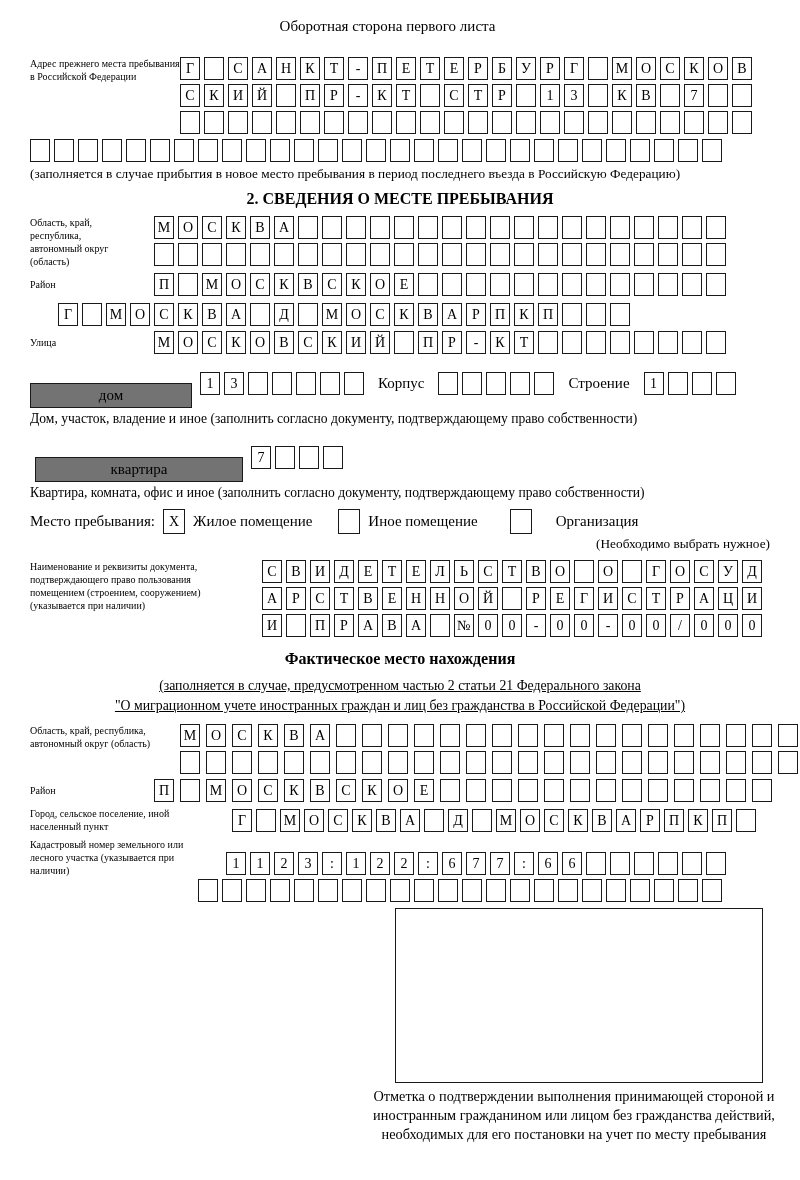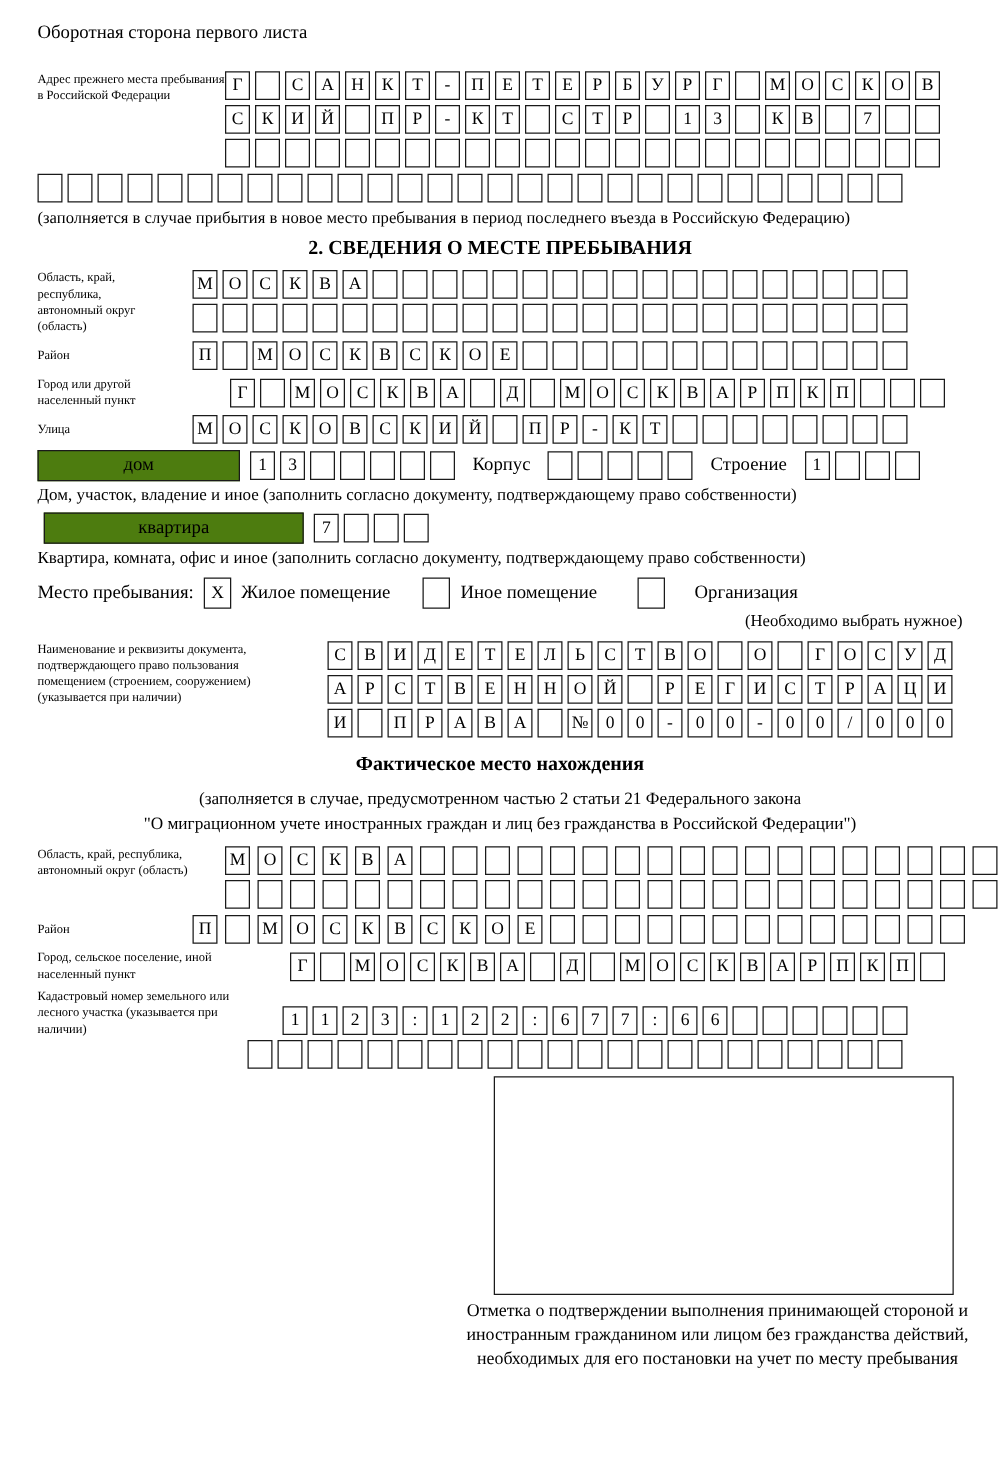--- a/index.html
+++ b/index.html
@@ -1,34 +1,34 @@
 <!DOCTYPE html>
 <html><head>
 <meta charset="utf-8">
 <style>
   html,body{margin:0;padding:0;background:#fff;color:#000;}
   body{width:800px;height:1180px;font-family:"Liberation Serif","DejaVu Serif",serif;font-size:15px;overflow:hidden;}
   .page{padding:8px 30px 0 30px;position:relative;}
-  .top-note{text-align:left;margin:10px 25px 22px 0;font-size:15px;}
+  .top-note{text-align:center;margin:10px 25px 22px 0;font-size:15px;}
   .frow{display:flex;align-items:flex-start;margin-bottom:5px;}
   .frow.center{align-items:center;}
   .lab{flex:0 0 auto;line-height:1.3;font-size:10px;}
   .rows{display:flex;flex-direction:column;gap:4px;}
   .boxrow{display:flex;gap:4px;}
   .boxrow.g6{gap:6px;}
   .cell{flex:0 0 auto;width:20px;height:23px;border:1.5px solid #1a1a1a;display:flex;align-items:center;justify-content:center;font-size:14px;line-height:1;background:#fff;box-sizing:border-box;}
   .note{text-align:left;font-size:13.3px;margin:4px 0 8px 0;}
   .sect-title{text-align:center;font-weight:bold;font-size:16px;margin:6px 0 8px 0;}
-  .wide-box{border:1.5px solid #1a1a1a;height:25px;display:flex;align-items:center;justify-content:center;box-sizing:border-box;background:#4d7c0f;}
+  .wide-box{border:1.5px solid #1a1a1a;height:25px;display:flex;align-items:center;justify-content:center;box-sizing:border-box;background:#737373;margin-top:24px;}
   .inline-lab{margin:0 6px;white-space:nowrap;}
   .stay-row{display:flex;align-items:center;gap:8px;margin-bottom:2px;}
   .stay-note{font-size:13.3px;margin:0 0 8px 178px;text-align:right;}
   .stamp-box{width:368px;height:175px;border:1.6px solid #1a1a1a;margin-left:365px;margin-top:6px;box-sizing:border-box;}
   .stamp-caption{width:452px;margin:4px 0 0 318px;text-align:center;font-size:14.3px;line-height:1.32;}
-  .subnotes{text-align:center;font-size:13.8px;line-height:1.45;margin-bottom:8px;}
+  .subnotes{text-align:center;font-size:13.8px;line-height:1.45;margin-bottom:8px;text-decoration:underline;}
 </style>
 </head>
 <body>
 
 <div class="page">
 
   <div class="top-note">Оборотная сторона первого листа</div>
 
   <div class="frow">
     <div class="lab" style="width:150px">Адрес прежнего места пребывания в Российской Федерации</div>
@@ -230,21 +230,20 @@
         <span class="cell"></span>
         <span class="cell"></span>
         <span class="cell"></span>
         <span class="cell"></span>
         <span class="cell"></span>
         <span class="cell"></span>
       </div>
   </div>
 
   <div class="frow">
-    <div class="lab" style="width:126px">Город или другой населенный пункт</div>
     <div class="boxrow" style="margin-left:28px;margin-top:2px">
         <span class="cell">Г</span>
         <span class="cell"></span>
         <span class="cell">М</span>
         <span class="cell">О</span>
         <span class="cell">С</span>
         <span class="cell">К</span>
         <span class="cell">В</span>
         <span class="cell">А</span>
         <span class="cell"></span>

